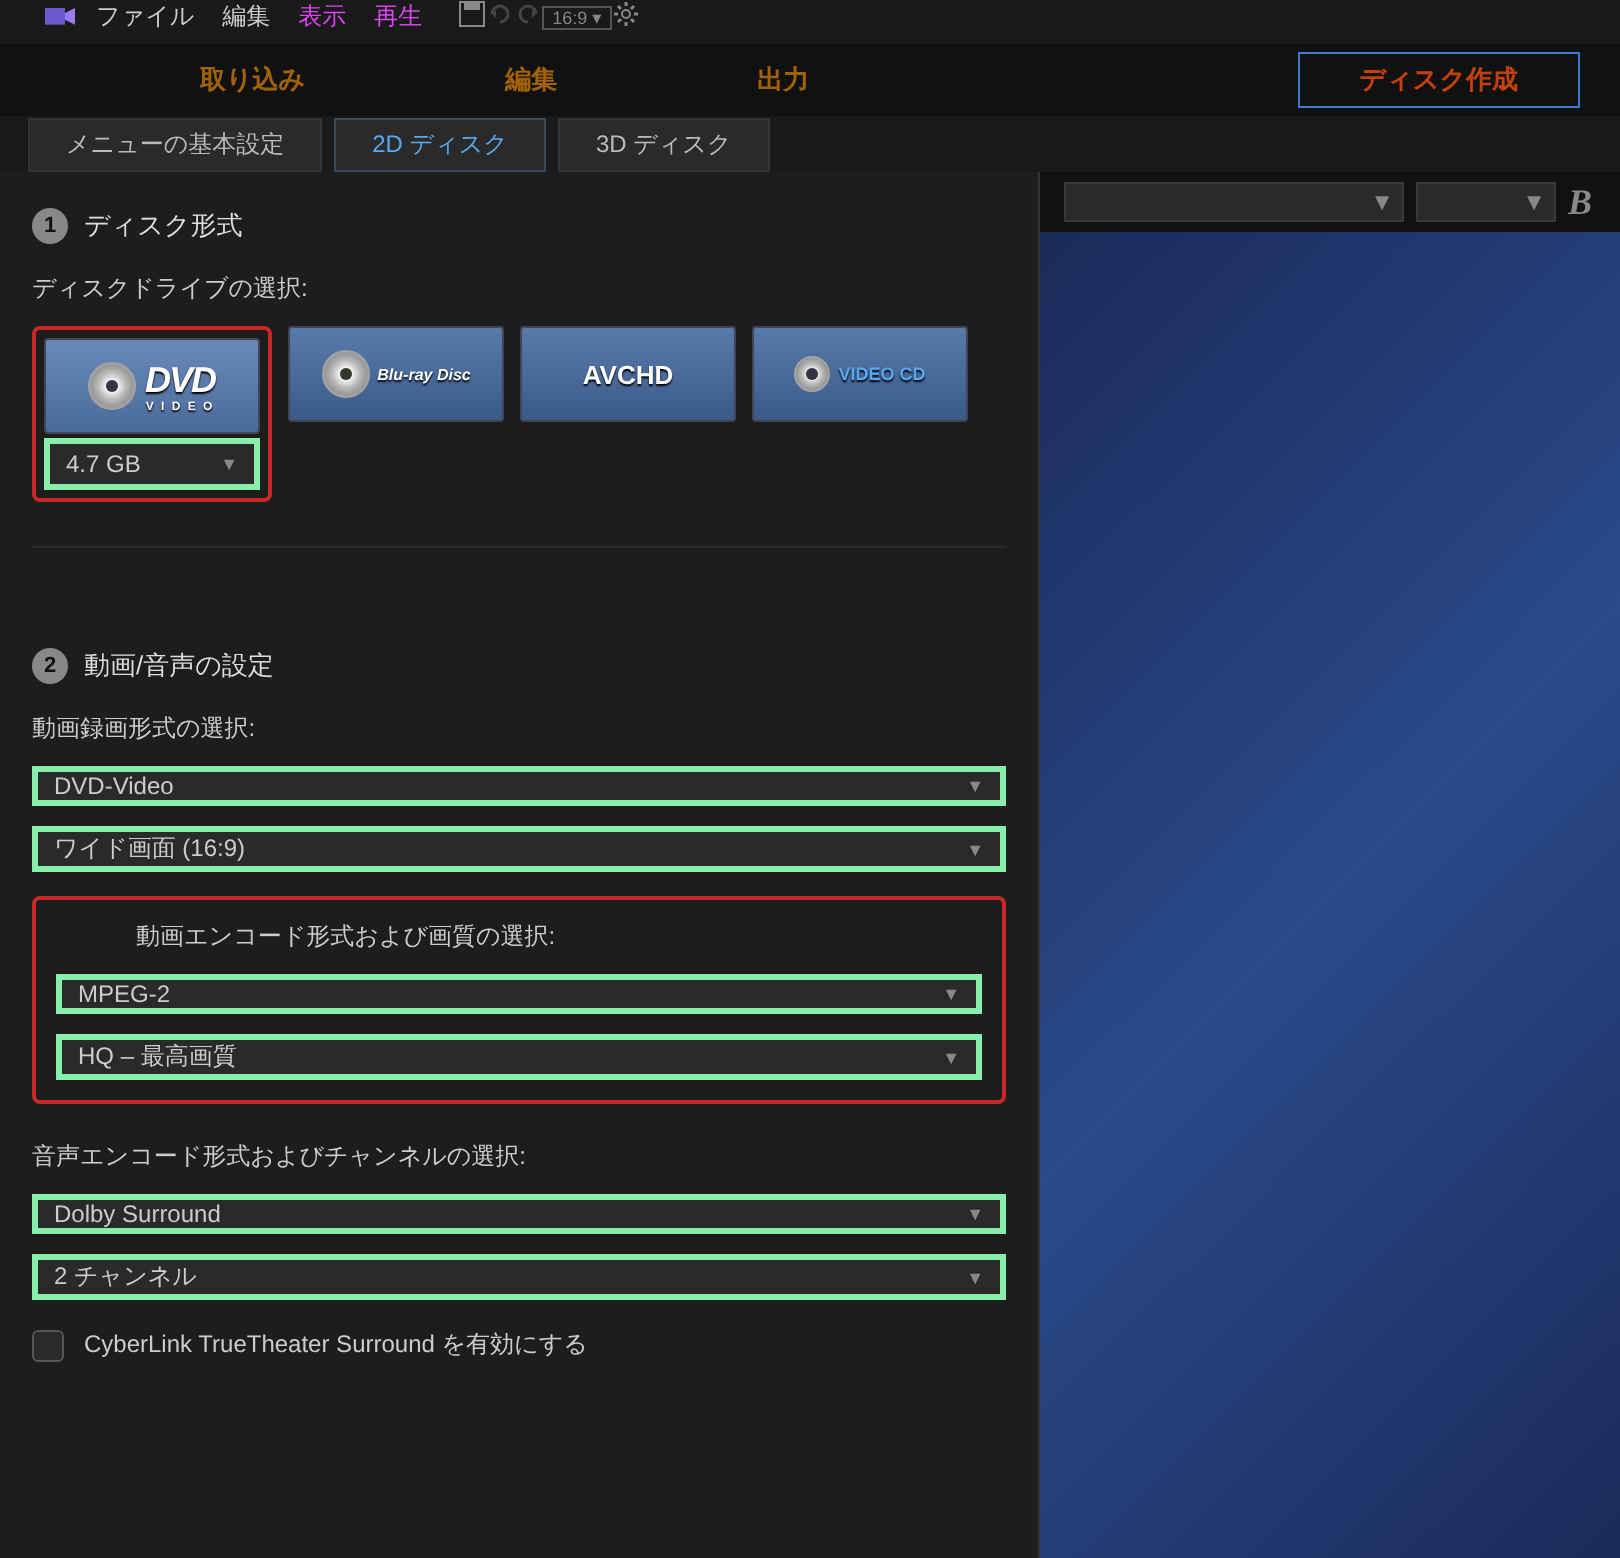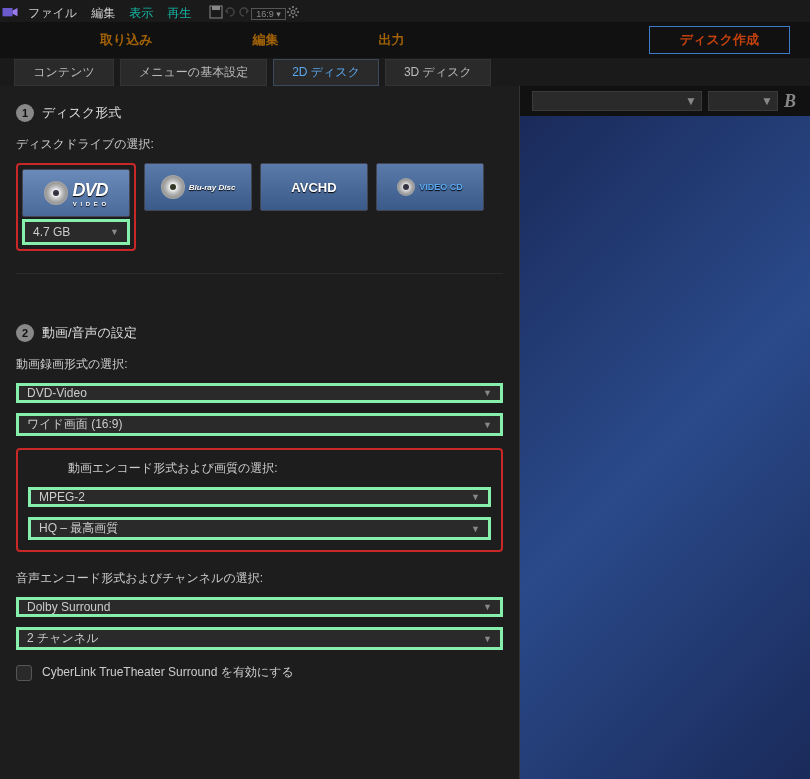--- a/index.html
+++ b/index.html
@@ -1,23 +1,23 @@
 <!DOCTYPE html>
 <html><head>
 <meta charset="utf-8">
 <style>
 * { margin: 0; padding: 0; box-sizing: border-box; font-family: "Meiryo", "MS PGothic", sans-serif; }
 body { background: #1a1a1a; color: #ccc; font-size: 12px; width: 810px; height: 779px; overflow: hidden; }
 
-.menubar { height: 22px; display: flex; align-items: flex-end; padding: 0 0; background: #1a1a1a; }
+.menubar { height: 22px; display: flex; align-items: flex-start; padding: 0 20px; background: #1a1a1a; }
 .app-icon { width: 20px; height: 18px; margin-right: 8px; position: relative; }
 .app-icon svg { width: 100%; height: 100%; }
 .menu-items { display: flex; gap: 14px; }
 .menu-item { color: #ccc; cursor: pointer; font-size: 12px; }
-.menu-item.disabled { color: #14b8a6; }
+.menu-item.disabled { color: #d946ef; }
 .menu-icons { display: flex; margin-left: 18px; align-items: center; }
 .menu-icon { color: #888; cursor: pointer; }
 .menu-icon.disabled { color: #444; }
 .aspect-box { border: 1px solid #555; padding: 0 4px; font-size: 9px; color: #888; }
 
 .tabbar { height: 36px; display: flex; align-items: center; padding: 0 20px; background: #111; justify-content: space-between; }
 .tabbar-left { display: flex; gap: 100px; padding-left: 80px; }
 .major-tab { color: #a16207; font-size: 13px; font-weight: bold; cursor: pointer; }
 .create-disc-btn { border: 1px solid #3b7bc8; color: #c2410c; padding: 4px 30px; font-size: 13px; font-weight: bold; cursor: pointer; }
 
@@ -111,21 +111,20 @@
 <div class="tabbar">
   <div class="tabbar-left">
     <span class="major-tab">取り込み</span>
     <span class="major-tab">編集</span>
     <span class="major-tab">出力</span>
   </div>
   <div class="create-disc-btn">ディスク作成</div>
 </div>
 
 <div class="subtab-row">
-  <div class="subtab">コンテンツ</div>
   <div class="subtab">メニューの基本設定</div>
   <div class="subtab active">2D ディスク</div>
   <div class="subtab">3D ディスク</div>
 </div>
 
 <div class="panel-container">
   <div class="settings-panel">
 
     <div class="section-head">
       <div class="circle-num">1</div>

